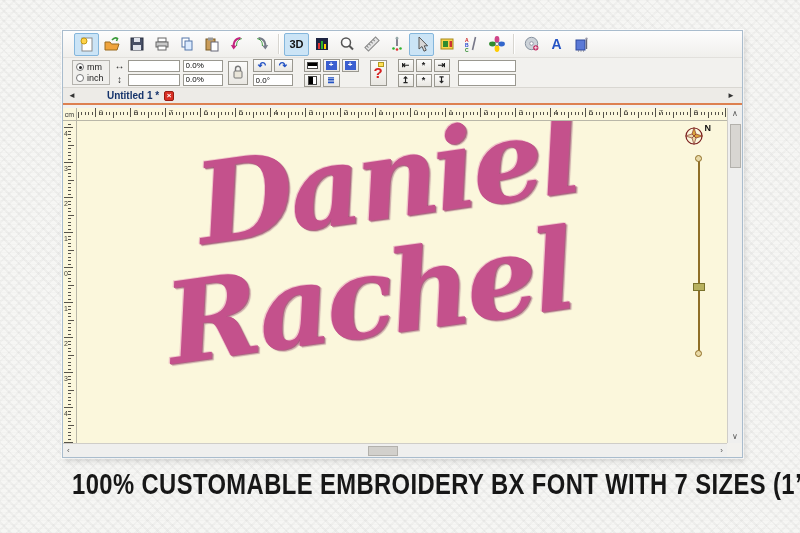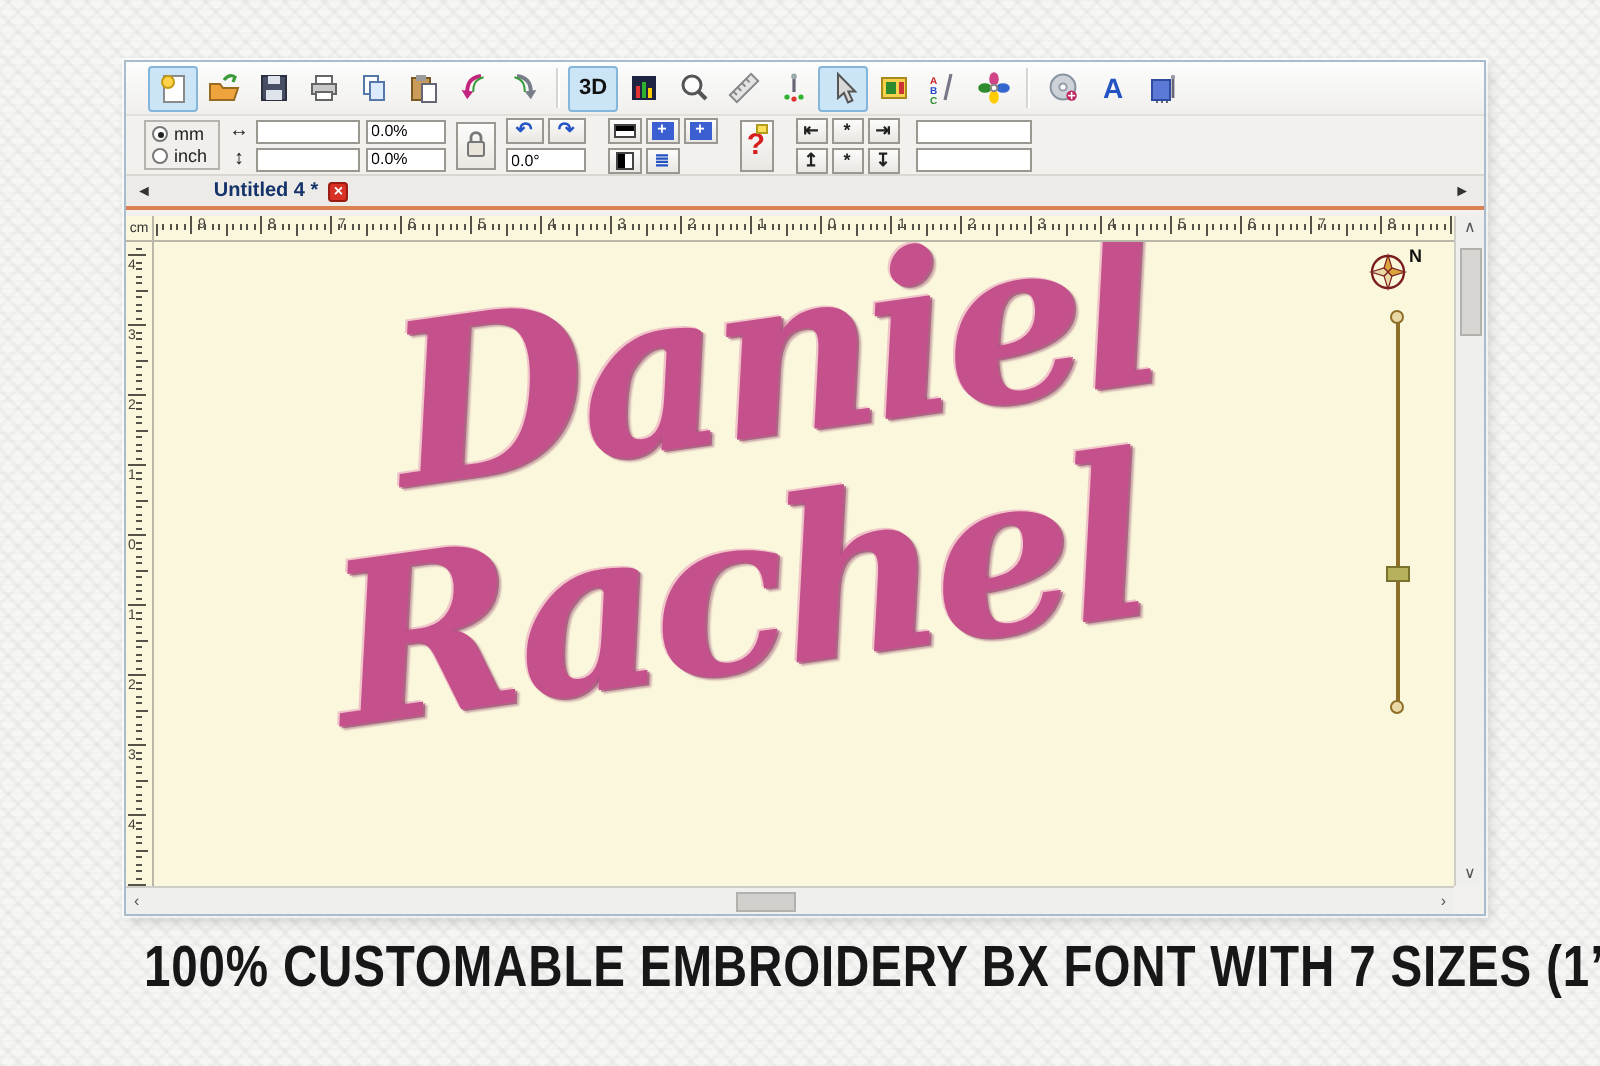--- a/index.html
+++ b/index.html
@@ -392,21 +392,21 @@
     </div>
     <div class="poscol">
       <input class="tf w4" readonly="" value="" style="">
       <input class="tf w4" readonly="" value="" style="">
     </div>
   </div>
 
   <div class="tabbar">
     <span class="tarrow">◄</span>
     <div class="tab">
-      <span class="tabtitle">Untitled 4 *</span>
+      <span class="tabtitle">Untitled 1 *</span>
       <span class="tclose">×</span>
     </div>
     <span class="tarrow right">►</span>
   </div>
 
   <div class="content">
     <div class="corner">cm</div>
     <div class="hruler" id="hruler">
         <div class="htick" style="left: 0.5px; height: 6px; top: 4px;"></div>
         <div class="htick" style="left: 4px; height: 3px; top: 4px;"></div>

